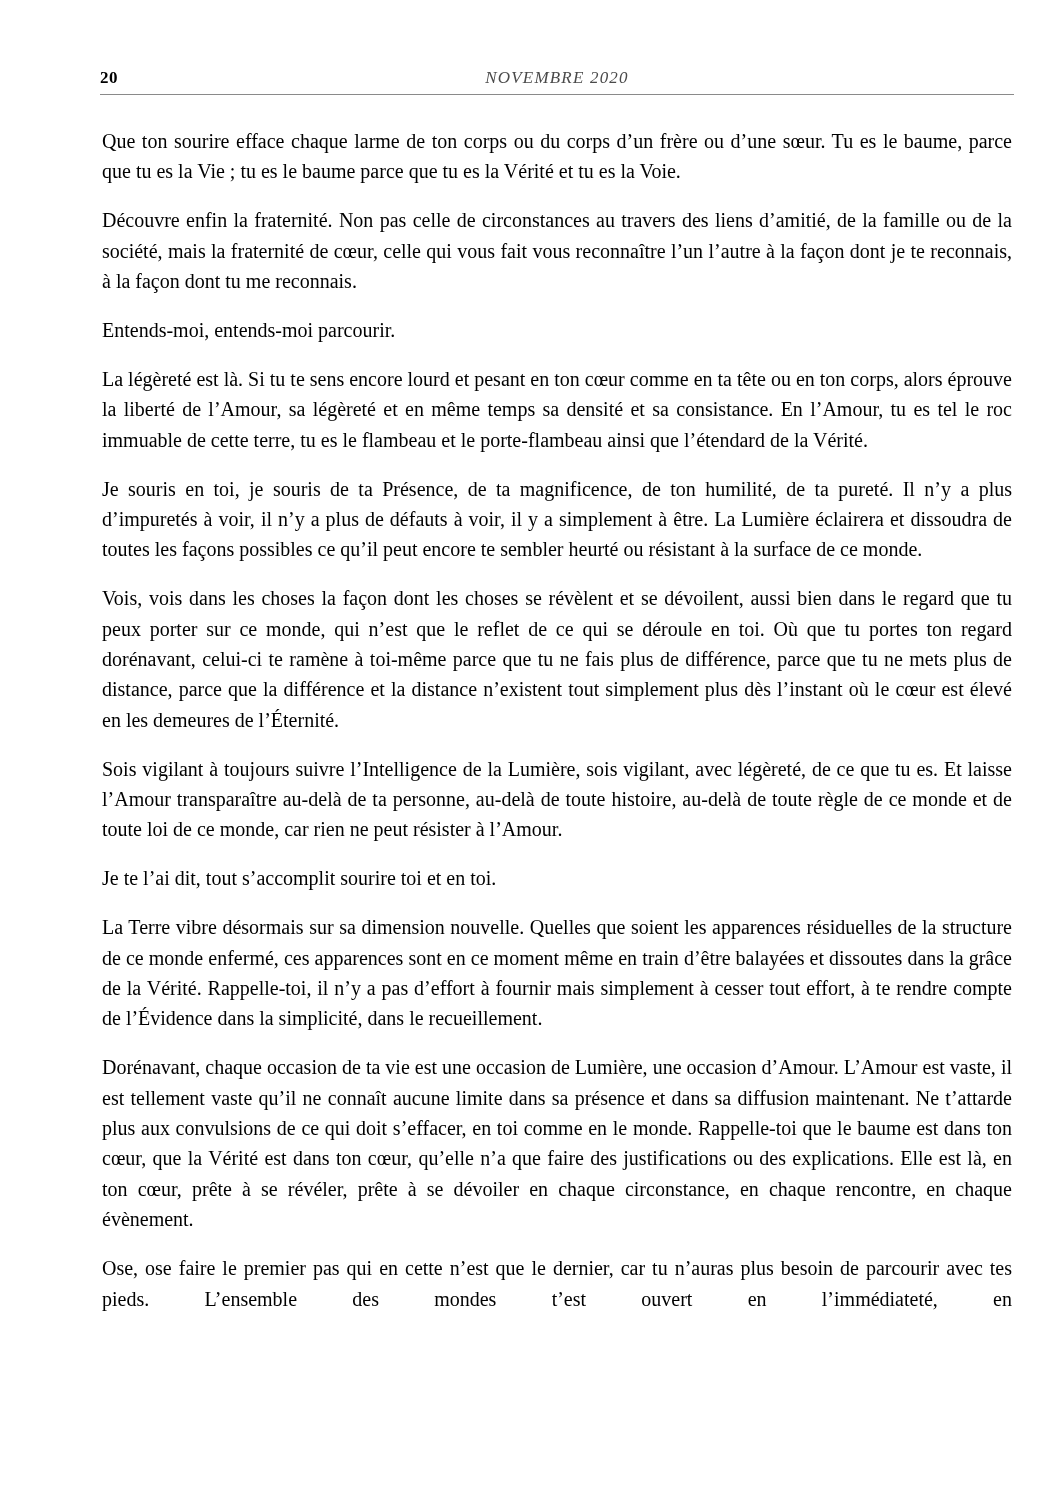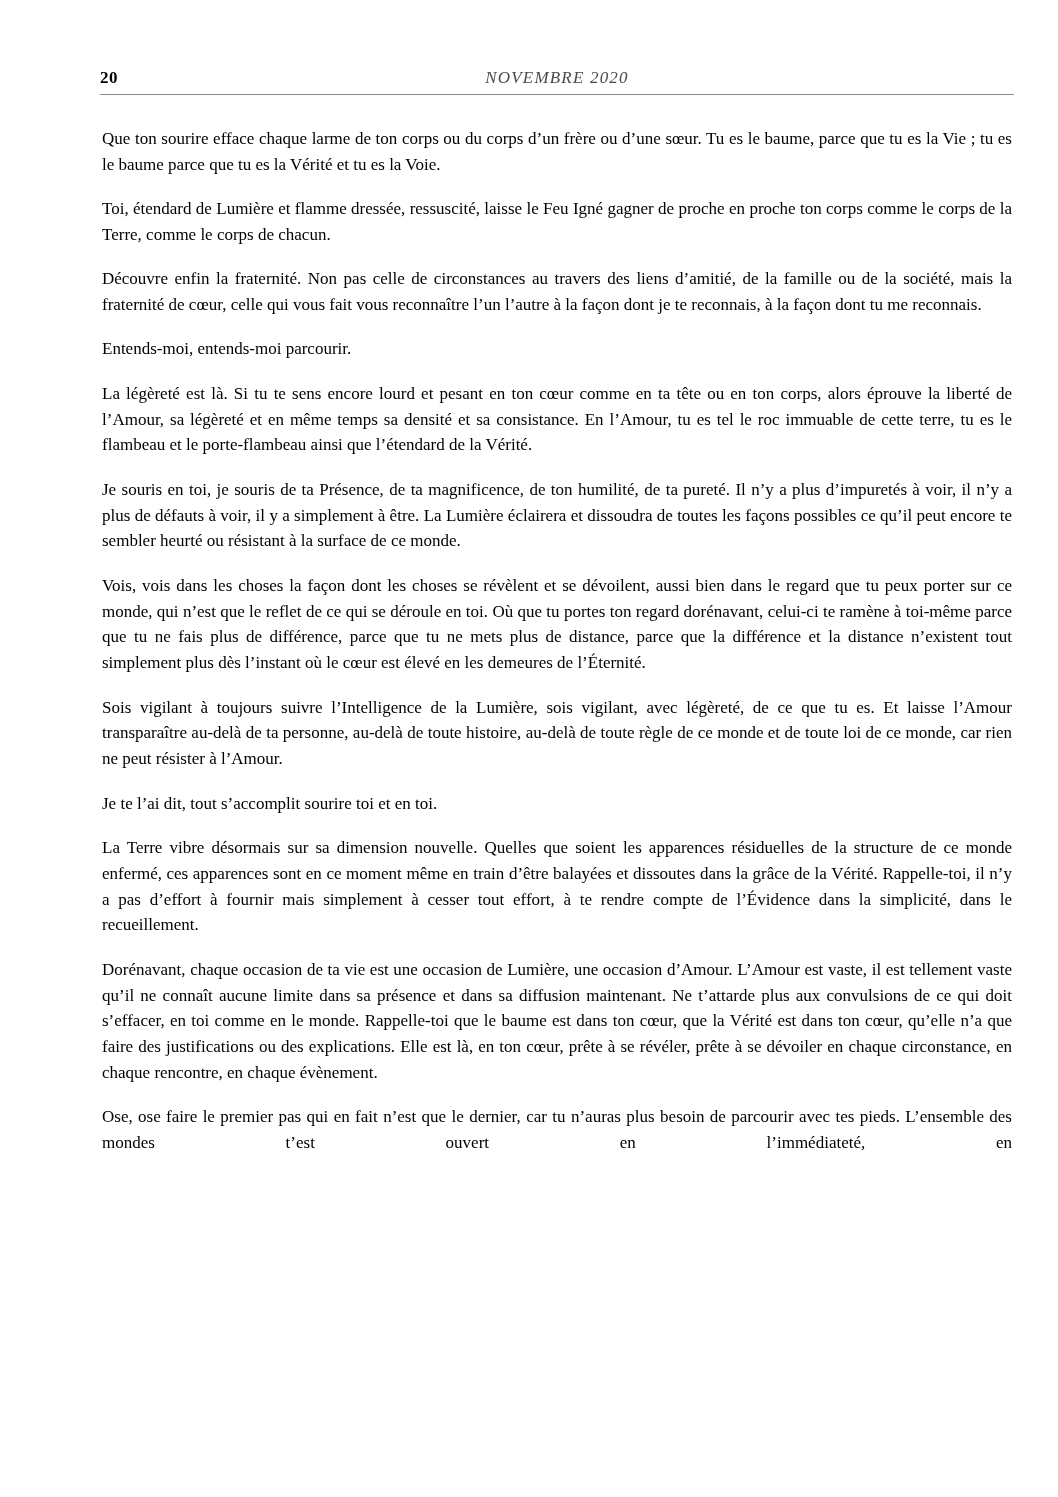--- a/index.html
+++ b/index.html
@@ -48,21 +48,21 @@
     font-style: italic;
     font-size: 17px;
     letter-spacing: 1.2px;
     color: #4a4a4a;
     padding-right: 120px;
   }
   .content {
     padding: 0 2px;
   }
   p.para {
-    font-size: 17px;
+    font-size: 20px;
     line-height: 1.52;
     text-align: justify;
     text-justify: inter-word;
     margin: 0 0 18.5px 0;
     hyphens: none;
   }
   p.para.last {
     margin-bottom: 0;
   }
   
@@ -82,26 +82,25 @@
 
   <div class="header">
     <div class="header-inner">
       <div class="page-number">20</div>
       <div class="header-title">NOVEMBRE  2020</div>
     </div>
   </div>
 
   <div class="content">
     <p class="para">Que ton sourire efface chaque larme de ton corps ou du corps d’un frère ou d’une sœur. Tu es le baume, parce que tu es la Vie ; tu es le baume parce que tu es la Vérité et tu es la Voie.</p>
-    <p class="para">Toi, étendard de Lumière et flamme dressée, ressuscité, laisse le Feu Igné gagner de proche en proche ton corps comme le corps de la Terre, comme le corps de chacun.</p>
     <p class="para">Découvre enfin la fraternité. Non pas celle de circonstances au travers des liens d’amitié, de la famille ou de la société, mais la fraternité de cœur, celle qui vous fait vous reconnaître l’un l’autre à la façon dont je te reconnais, à la façon dont tu me reconnais.</p>
     <p class="para">Entends-moi, entends-moi parcourir.</p>
     <p class="para">La légèreté est là. Si tu te sens encore lourd et pesant en ton cœur comme en ta tête ou en ton corps, alors éprouve la liberté de l’Amour, sa légèreté et en même temps sa densité et sa consistance. En l’Amour, tu es tel le roc immuable de cette terre, tu es le flambeau et le porte-flambeau ainsi que l’étendard de la Vérité.</p>
     <p class="para">Je souris en toi, je souris de ta Présence, de ta magnificence, de ton humilité, de ta pureté. Il n’y a plus d’impuretés à voir, il n’y a plus de défauts à voir, il y a simplement à être. La Lumière éclairera et dissoudra de toutes les façons possibles ce qu’il peut encore te sembler heurté ou résistant à la surface de ce monde.</p>
     <p class="para">Vois, vois dans les choses la façon dont les choses se révèlent et se dévoilent, aussi bien dans le regard que tu peux porter sur ce monde, qui n’est que le reflet de ce qui se déroule en toi. Où que tu portes ton regard dorénavant, celui-ci te ramène à toi-même parce que tu ne fais plus de différence, parce que tu ne mets plus de distance, parce que la différence et la distance n’existent tout simplement plus dès l’instant où le cœur est élevé en les demeures de l’Éternité.</p>
     <p class="para">Sois vigilant à toujours suivre l’Intelligence de la Lumière, sois vigilant, avec légèreté, de ce que tu es. Et laisse l’Amour transparaître au-delà de ta personne, au-delà de toute histoire, au-delà de toute règle de ce monde et de toute loi de ce monde, car rien ne peut résister à l’Amour.</p>
     <p class="para">Je te l’ai dit, tout s’accomplit sourire toi et en toi.</p>
     <p class="para">La Terre vibre désormais sur sa dimension nouvelle. Quelles que soient les apparences résiduelles de la structure de ce monde enfermé, ces apparences sont en ce moment même en train d’être balayées et dissoutes dans la grâce de la Vérité. Rappelle-toi, il n’y a pas d’effort à fournir mais simplement à cesser tout effort, à te rendre compte de l’Évidence dans la simplicité, dans le recueillement.</p>
     <p class="para">Dorénavant, chaque occasion de ta vie est une occasion de Lumière, une occasion d’Amour. L’Amour est vaste, il est tellement vaste qu’il ne connaît aucune limite dans sa présence et dans sa diffusion maintenant. Ne t’attarde plus aux convulsions de ce qui doit s’effacer, en toi comme en le monde. Rappelle-toi que le baume est dans ton cœur, que la Vérité est dans ton cœur, qu’elle n’a que faire des justifications ou des explications. Elle est là, en ton cœur, prête à se révéler, prête à se dévoiler en chaque circonstance, en chaque rencontre, en chaque évènement.</p>
-    <p class="para truncated last">Ose, ose faire le premier pas qui en fait n’est que le dernier, car tu n’auras plus besoin de parcourir avec tes pieds. L’ensemble des mondes t’est ouvert en l’immédiateté, en</p>
+    <p class="para truncated last">Ose, ose faire le premier pas qui en cette n’est que le dernier, car tu n’auras plus besoin de parcourir avec tes pieds. L’ensemble des mondes t’est ouvert en l’immédiateté, en</p>
   </div>
 
 </div>
 
 </body></html>

